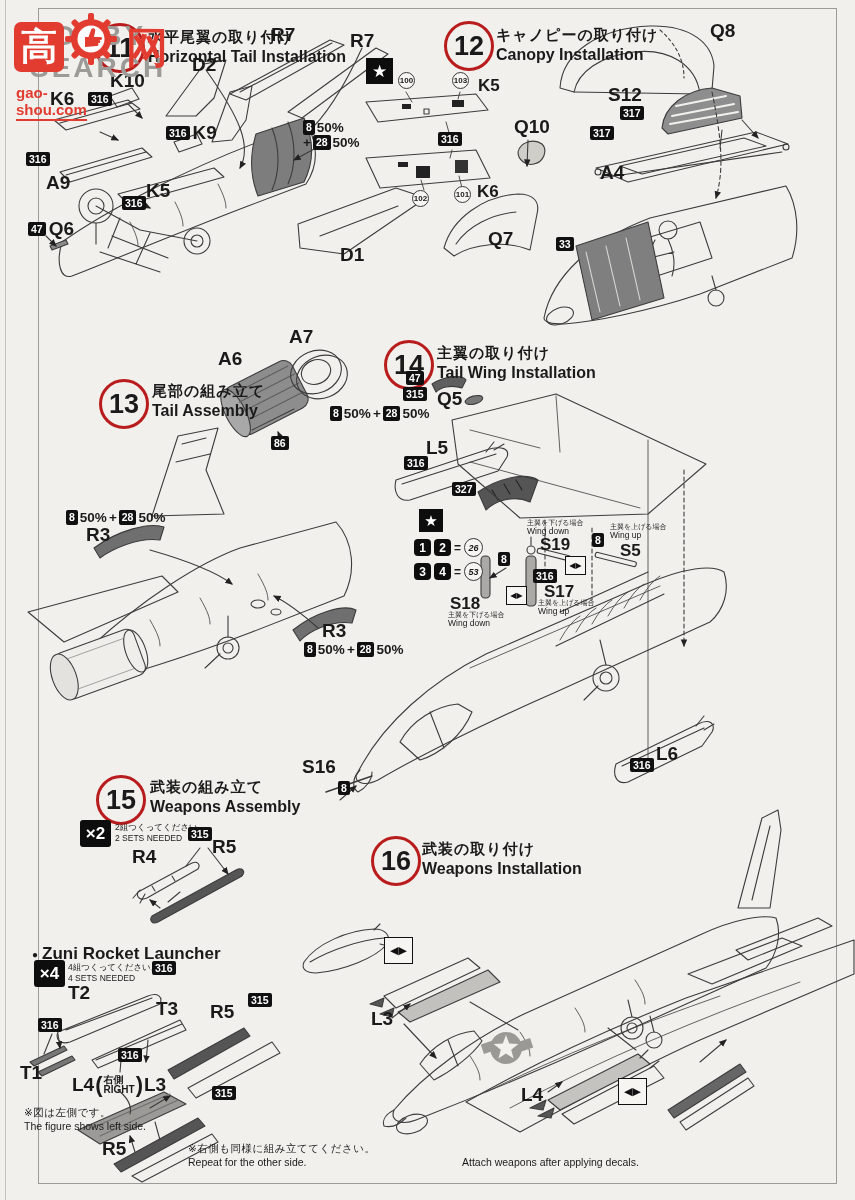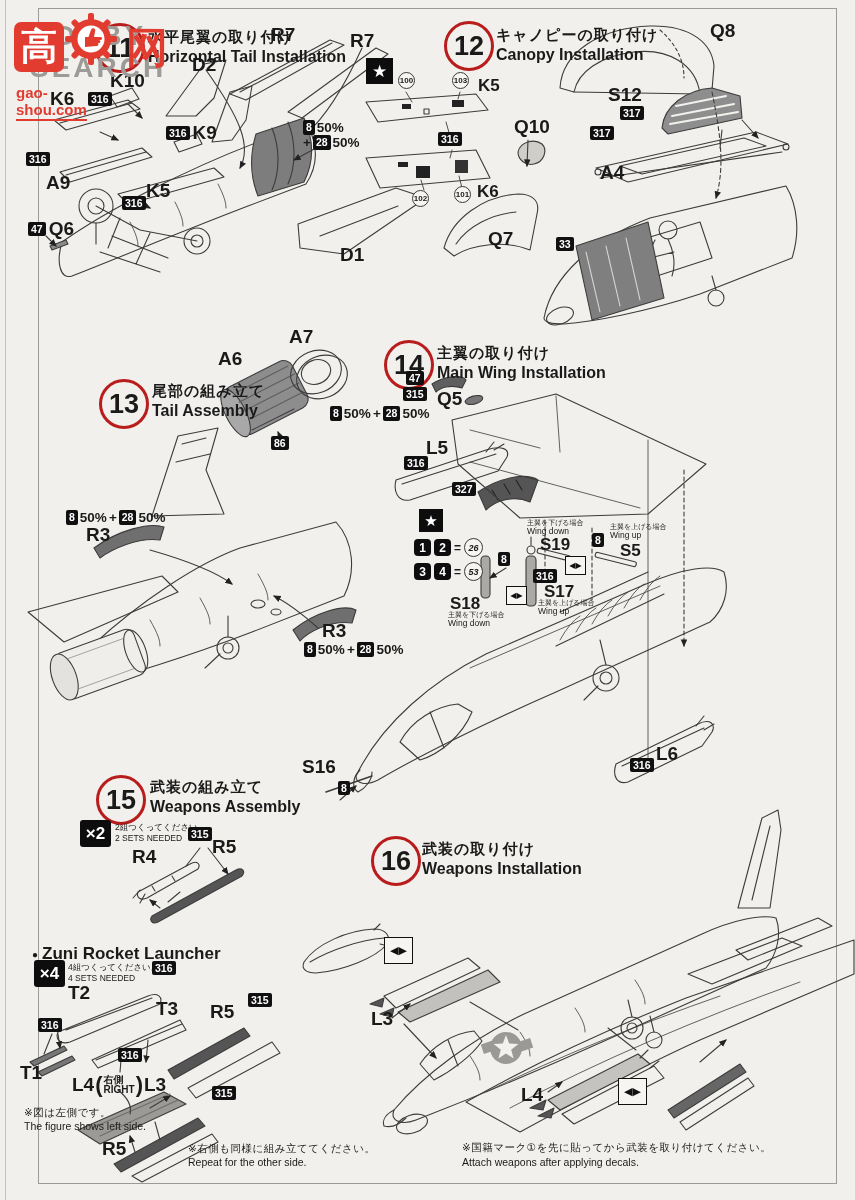--- a/index.html
+++ b/index.html
@@ -285,21 +285,21 @@
   <div class="ov stepc" style="left:444px;top:21px">12</div>
   <div class="ov tjp" style="left:496px;top:26px">キャノピーの取り付け</div>
   <div class="ov ten" style="left:496px;top:46px">Canopy Installation</div>
 
   <div class="ov stepc" style="left:99px;top:379px">13</div>
   <div class="ov tjp" style="left:152px;top:382px">尾部の組み立て</div>
   <div class="ov ten" style="left:152px;top:402px">Tail Assembly</div>
 
   <div class="ov stepc" style="left:384px;top:340px">14</div>
   <div class="ov tjp" style="left:437px;top:344px">主翼の取り付け</div>
-  <div class="ov ten" style="left:437px;top:364px">Main Wing Installation</div>
+  <div class="ov ten" style="left:437px;top:364px">Tail Wing Installation</div>
 
   <div class="ov stepc" style="left:96px;top:775px">15</div>
   <div class="ov tjp" style="left:150px;top:778px">武装の組み立て</div>
   <div class="ov ten" style="left:150px;top:798px">Weapons Assembly</div>
 
   <div class="ov stepc" style="left:371px;top:836px">16</div>
   <div class="ov tjp" style="left:422px;top:840px">武装の取り付け</div>
   <div class="ov ten" style="left:422px;top:860px">Weapons Installation</div>
 
   <div class="ov lbl" style="left:50px;top:88px">K6</div>
@@ -466,15 +466,14 @@
   <div class="ov swap" style="left:384px;top:937px">
       <span>◀</span>
       <span>▶</span>
     </div>
   <div class="ov lbl" style="left:371px;top:1008px">L3</div>
   <div class="ov lbl" style="left:521px;top:1084px">L4</div>
   <div class="ov swap" style="left:618px;top:1078px">
       <span>◀</span>
       <span>▶</span>
     </div>
-  <div class="ov notejp" style="left:462px;top:1141px">※国籍マーク①を先に貼ってから武装を取り付けてください。</div>
   <div class="ov note" style="left:462px;top:1156px">Attach weapons after applying decals.</div>
 </div>
 
 </body></html>

